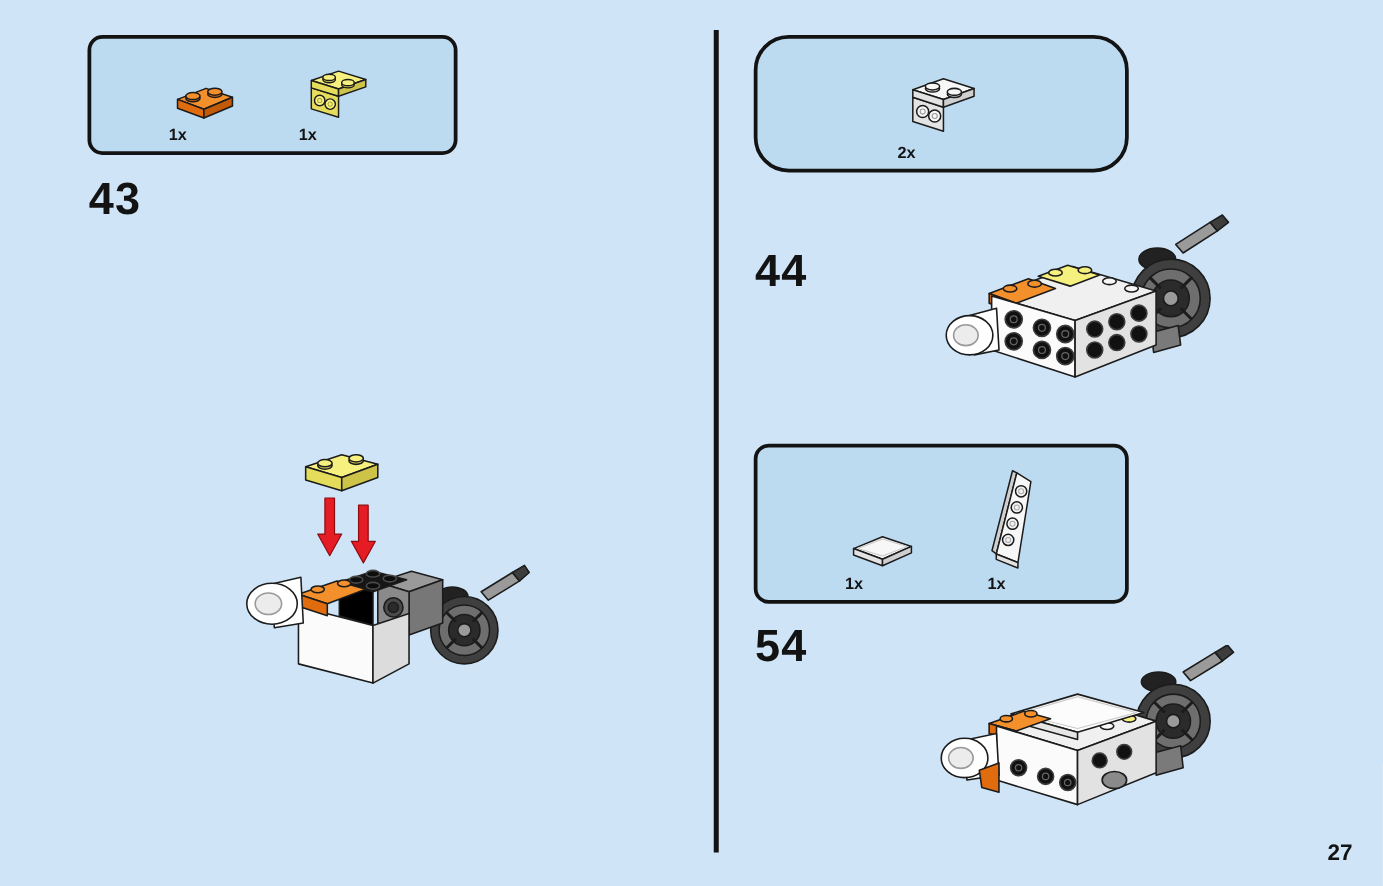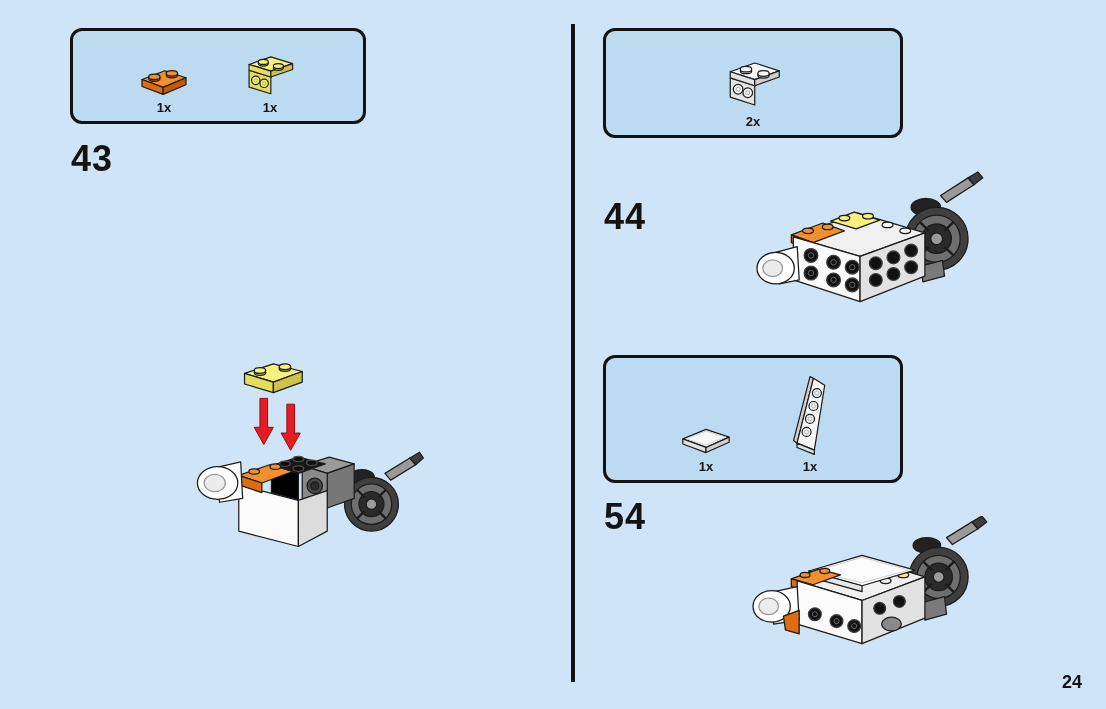--- a/index.html
+++ b/index.html
@@ -18,24 +18,24 @@
     box-sizing:border-box;
     border:3px solid var(--color-panel-border,#131313);
     border-radius:12px;
     background:var(--color-panel-bg,#bcdaf0);
     display:flex;
     align-items:flex-end;
     justify-content:space-evenly;
     padding:8px 16px 7px 16px;
   }
   #box-43{left:70px;top:28px;width:296px;height:96px;}
-  #box-44{left:603px;top:28px;width:300px;height:110px;}
+  #box-44{left:603px;top:28px;width:300px;height:110px;border-radius:28px;}
   #box-45{left:603px;top:355px;width:300px;height:128px;}
   .part{
-    display:flex;flex-direction:column;align-items:center;gap:3px;
+    display:flex;flex-direction:column;align-items:flex-start;gap:3px;
   }
   .count{
     font-weight:bold;font-size:13px;line-height:13px;
     color:var(--color-text,#131313);
   }
   .step-number{
     position:absolute;
     font-size:36px;line-height:50px;font-weight:bold;
     color:var(--color-text,#131313);
     letter-spacing:1px;
@@ -361,14 +361,14 @@
 
       <g>
         <polygon points="34,78 62,72 64,106 38,110" fill="#ffffff"></polygon>
         <ellipse cx="36" cy="92" rx="19" ry="16" fill="#ffffff"></ellipse>
         <ellipse cx="33" cy="92" rx="10" ry="8.5" fill="#ececec" stroke="#999999"></ellipse>
         <polygon points="48,102 64,96 64,120 50,116" fill="var(--color-orange-front,#e06c0e)"></polygon>
       </g>
     </g>
   </svg>
 
-  <div class="page-number">24</div>
+  <div class="page-number">27</div>
 </div>
 
 </body></html>

